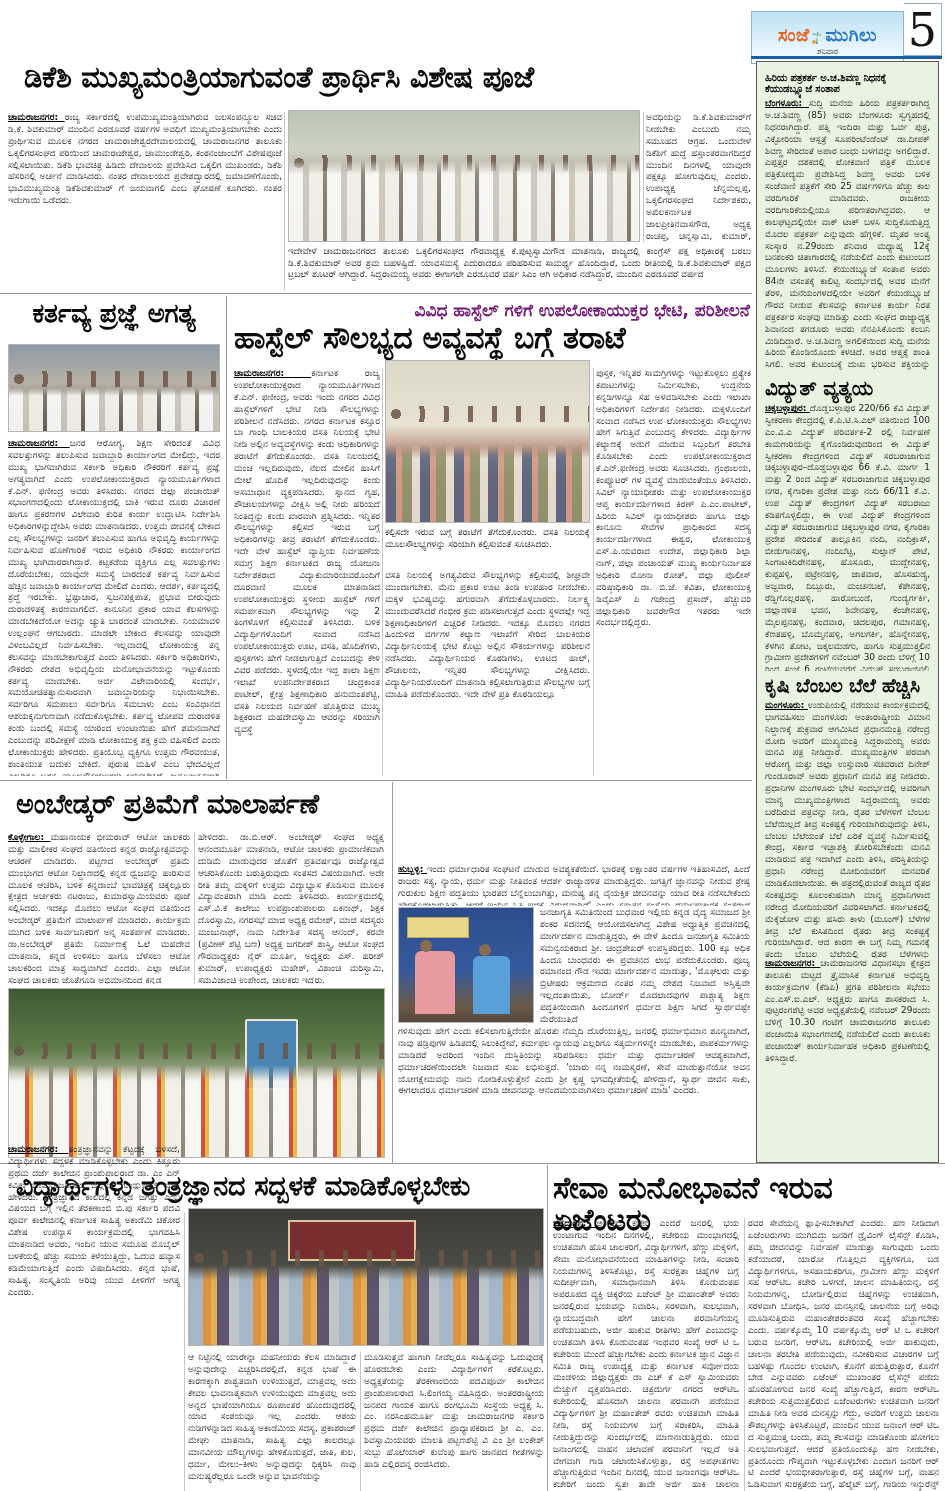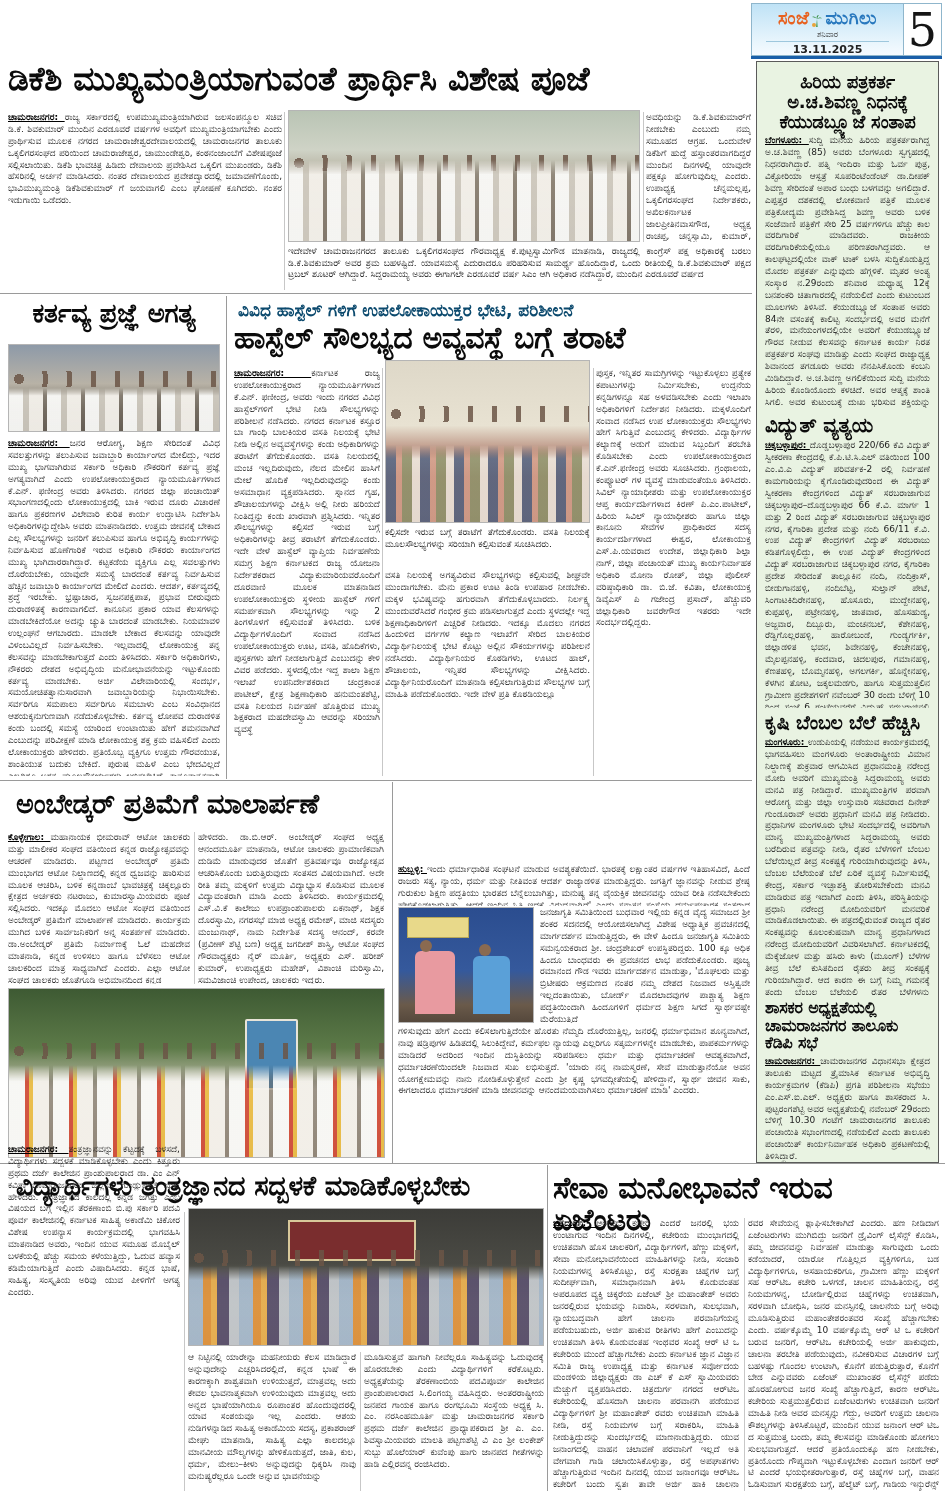--- a/index.html
+++ b/index.html
@@ -2,31 +2,31 @@
 <html><head>
 <meta charset="utf-8">
 <style>
   html,body{margin:0;padding:0;background:#f2f2f2;}
   .page{position:relative;width:945px;height:1491px;background:#ffffff;margin:0 auto;
         font-family:"DejaVu Sans","Liberation Sans",sans-serif;color:#1c1c1c;overflow:hidden;}
   .abs{position:absolute;box-sizing:border-box;}
   .region-strip{background:#e3e3e3;border:1px solid #9a9a9a;display:flex;align-items:center;
         padding:0 12px;font-size:21px;font-weight:bold;color:#111;}
   .masthead{background:linear-gradient(180deg,#bfe2f6 0%,#e6f4fc 70%,#f6fbff 100%);
-        border:1px solid #8fb6cc;text-align:center;padding-top:3px;}
+        border:1px solid #8fb6cc;text-align:center;padding-top:12px;margin-top:8px;}
   .mast-name{font-size:18px;font-weight:bold;letter-spacing:.5px;display:flex;align-items:center;justify-content:center;gap:2px;}
   .mast-left{color:#e8611f;}
   .mast-right{color:#2878be;}
   .mast-day{font-size:8px;color:#333;margin-top:1px;}
   .mast-date{font-size:11px;font-weight:bold;color:#222;border-top:1px solid #9ec7dd;margin:1px 14px 0 14px;padding-top:1px;}
   .pagenum{background:#fff;border:1px solid #8fb6cc;border-left:none;display:flex;align-items:center;justify-content:center;
         font-family:"DejaVu Serif","Liberation Serif",serif;font-size:46px;color:#151515;}
   .blue-rule{background:#1a5fa8;}
   .headline{font-weight:bold;color:#0b0b0b;line-height:1.05;letter-spacing:-.3px;}
-  .kicker{font-weight:bold;color:#0c4a6e;}
+  .kicker{font-weight:bold;color:#701a75;text-align:right;}
   .body-txt{font-size:9px;line-height:1.32;text-align:justify;color:#222;overflow:hidden;}
   .body-txt b{font-weight:bold;color:#000;text-decoration:underline;}
   .caption{font-size:9px;line-height:1.3;text-align:justify;color:#111;overflow:hidden;}
   .rule-h{background:#9a9a9a;height:1px;}
   .rule-v{background:#9a9a9a;width:1px;}
   .rule-soft{background:#c7c7c7;}
   .sidebar{background:#e9f3e2;border:1px solid #5a5a5a;padding:6px 8px;overflow:hidden;}
   .sb-h{font-weight:bold;color:#0b0b0b;line-height:1.1;margin:4px 0 4px 0;letter-spacing:-.2px;}
   .photo{overflow:hidden;border:1px solid #b5b5b5;}
   .ph-people{position:absolute;left:0;right:0;bottom:0;height:62%;
@@ -58,21 +58,21 @@
 
   <div class="abs pagenum" style="left:904px;top:3px;width:38px;height:53px;">
     <span>5</span>
   </div>
 
   <div class="abs blue-rule" style="left:751px;top:56px;width:191px;height:3px;"></div>
 
   <div class="abs sidebar" style="left:756px;top:61px;width:183px;height:1102px;">
 
     <div>
-      <div class="sb-h" style="font-size:18px;text-align:center;">ಹಿರಿಯ ಪತ್ರಕರ್ತ ಅ.ಚ.ಶಿವಣ್ಣ ನಿಧನಕ್ಕೆ ಕೆಯುಡಬ್ಲ್ಯೂಜೆ ಸಂತಾಪ</div>
+      <div class="sb-h" style="font-size:10px;">ಹಿರಿಯ ಪತ್ರಕರ್ತ ಅ.ಚ.ಶಿವಣ್ಣ ನಿಧನಕ್ಕೆ ಕೆಯುಡಬ್ಲ್ಯೂಜೆ ಸಂತಾಪ</div>
       <div class="body-txt" style="height:275px;">
         <b>ಬೆಂಗಳೂರು: </b>
         <span>ಸುದ್ದಿ ಮನೆಯ ಹಿರಿಯ ಪತ್ರಕರ್ತರಾಗಿದ್ದ ಅ.ಚ.ಶಿವಣ್ಣ (85) ಅವರು ಬೆಂಗಳೂರು ಸ್ವಗೃಹದಲ್ಲಿ ನಿಧನರಾಗಿದ್ದಾರೆ. ಪತ್ನಿ ಇಂದಿರಾ ಮತ್ತು ಓರ್ವ ಪುತ್ರ, ವಿಕ್ಟೋರಿಯಾ ಆಸ್ಪತ್ರೆ ಸೂಪರಿಂಟೆಂಡೆಂಟ್ ಡಾ.ದೀಪಕ್ ಶಿವಣ್ಣ ಸೇರಿದಂತೆ ಅಪಾರ ಬಂಧು ಬಳಗವನ್ನು ಅಗಲಿದ್ದಾರೆ. ಎಪ್ಪತ್ತರ ದಶಕದಲ್ಲಿ ಲೋಕವಾಣಿ ಪತ್ರಿಕೆ ಮೂಲಕ ಪತ್ರಿಕೋದ್ಯಮ ಪ್ರವೇಶಿಸಿದ್ದ ಶಿವಣ್ಣ ಅವರು ಬಳಿಕ ಸಂಜೆವಾಣಿ ಪತ್ರಿಕೆಗೆ ಸೇರಿ 25 ವರ್ಷಗಳಿಗೂ ಹೆಚ್ಚು ಕಾಲ ವರದಿಗಾರಿಕೆ ಮಾಡಿದವರು. ರಾಜಕೀಯ ವರದಿಗಾರಿಕೆಯಲ್ಲಿಯೂ ಪರಿಣತರಾಗಿದ್ದವರು. ಆ ಕಾಲಘಟ್ಟದಲ್ಲಿಯೇ ವಾಕ್ ಟಾಕ್ ಬಳಸಿ ಸುದ್ದಿಕೊಡುತ್ತಿದ್ದ ಮೊದಲ ಪತ್ರಕರ್ತ ಎನ್ನುವುದು ಹೆಗ್ಗಳಿಕೆ. ಮೃತರ ಅಂತ್ಯ ಸಂಸ್ಕಾರ ನ.29ರಂದು ಶನಿವಾರ ಮಧ್ಯಾಹ್ನ 12ಕ್ಕೆ ಬನಶಂಕರಿ ಚಿತಾಗಾರದಲ್ಲಿ ನಡೆಯಲಿದೆ ಎಂದು ಕುಟುಂಬದ ಮೂಲಗಳು ತಿಳಿಸಿವೆ. ಕೆಯುಡಬ್ಲ್ಯೂಜೆ ಸಂತಾಪ ಅವರು 84ನೇ ವಸಂತಕ್ಕೆ ಕಾಲಿಟ್ಟ ಸಂದರ್ಭದಲ್ಲಿ ಅವರ ಮನೆಗೆ ತೆರಳಿ, ಮನೆಯಂಗಳದಲ್ಲಿಯೇ ಅವರಿಗೆ ಕೆಯುಡಬ್ಲ್ಯೂಜೆ ಗೌರವ ನೀಡುವ ಕೆಲಸವನ್ನು ಕರ್ನಾಟಕ ಕಾರ್ಯ ನಿರತ ಪತ್ರಕರ್ತರ ಸಂಘವು ಮಾಡಿತ್ತು ಎಂದು ಸಂಘದ ರಾಜ್ಯಾಧ್ಯಕ್ಷ ಶಿವಾನಂದ ತಗಡೂರು ಅವರು ನೆನಪಿಸಿಕೊಂಡು ಕಂಬನಿ ಮಿಡಿದಿದ್ದಾರೆ. ಅ.ಚ.ಶಿವಣ್ಣ ಅಗಲಿಕೆಯಿಂದ ಸುದ್ದಿ ಮನೆಯ ಹಿರಿಯ ಕೊಂಡಿಯೊಂದು ಕಳಚಿದೆ. ಅವರ ಆತ್ಮಕ್ಕೆ ಶಾಂತಿ ಸಿಗಲಿ. ಅವರ ಕುಟುಂಬಕ್ಕೆ ದುಃಖ ಭರಿಸುವ ಶಕ್ತಿಯನ್ನು ದೇವರು ಕರುಣಿಸಲಿ ಎಂದು ತಗಡೂರು ಪ್ರಾರ್ಥಿಸಿದ್ದಾರೆ.</span>
       </div>
     </div>
 
     <div>
       <div class="sb-h" style="font-size:20px;">ವಿದ್ಯುತ್ ವ್ಯತ್ಯಯ</div>
       <div class="body-txt" style="height:268px;">
         <b>ಚಿಕ್ಕಬಳ್ಳಾಪುರ: </b>
@@ -82,30 +82,29 @@
 
     <div>
       <div class="sb-h" style="font-size:19px;">ಕೃಷಿ ಬೆಂಬಲ ಬೆಲೆ ಹೆಚ್ಚಿಸಿ</div>
       <div class="body-txt" style="height:258px;">
         <b>ಮಂಗಳೂರು: </b>
         <span>ಉಡುಪಿಯಲ್ಲಿ ನಡೆಯುವ ಕಾರ್ಯಕ್ರಮದಲ್ಲಿ ಭಾಗವಹಿಸಲು ಮಂಗಳೂರು ಅಂತಾರಾಷ್ಟ್ರೀಯ ವಿಮಾನ ನಿಲ್ದಾಣಕ್ಕೆ ಶುಕ್ರವಾರ ಆಗಮಿಸಿದ ಪ್ರಧಾನಮಂತ್ರಿ ನರೇಂದ್ರ ಮೋದಿ ಅವರಿಗೆ ಮುಖ್ಯಮಂತ್ರಿ ಸಿದ್ದರಾಮಯ್ಯ ಅವರು ಮನವಿ ಪತ್ರ ನೀಡಿದ್ದಾರೆ. ಮುಖ್ಯಮಂತ್ರಿಗಳ ಪರವಾಗಿ ಆರೋಗ್ಯ ಮತ್ತು ಜಿಲ್ಲಾ ಉಸ್ತುವಾರಿ ಸಚಿವರಾದ ದಿನೇಶ್ ಗುಂಡೂರಾವ್ ಅವರು ಪ್ರಧಾನಿಗೆ ಮನವಿ ಪತ್ರ ನೀಡಿದರು. ಪ್ರಧಾನಿಗಳ ಮಂಗಳೂರು ಭೇಟಿ ಸಂದರ್ಭದಲ್ಲಿ ಅವರಿಗಾಗಿ ಮಾನ್ಯ ಮುಖ್ಯಮಂತ್ರಿಗಳಾದ ಸಿದ್ದರಾಮಯ್ಯ ಅವರು ಬರೆದಿರುವ ಪತ್ರವನ್ನು ನೀಡಿ, ರೈತರ ಬೆಳೆಗಳಿಗೆ ಬೆಂಬಲ ಬೆಲೆಯಿಲ್ಲದೆ ತೀವ್ರ ಸಂಕಷ್ಟಕ್ಕೆ ಗುರಿಯಾಗಿರುವುದನ್ನು ತಿಳಿಸಿ, ಬೆಂಬಲ ಬೆಲೆಯಂತೆ ಬೆಲೆ ಏರಿಕೆ ವ್ಯವಸ್ಥೆ ನಿರ್ಮಿಸುವಲ್ಲಿ ಕೇಂದ್ರ, ಸರ್ಕಾರ ಇಚ್ಛಾಶಕ್ತಿ ತೋರಿಸಬೇಕೆಂದು ಮನವಿ ಮಾಡಿರುವ ಪತ್ರ ಇದಾಗಿದೆ ಎಂದು ತಿಳಿಸಿ, ಪರಿಸ್ಥಿತಿಯನ್ನು ಪ್ರಧಾನಿ ನರೇಂದ್ರ ಮೋದಿಯವರಿಗೆ ಮನವರಿಕೆ ಮಾಡಿಕೊಡಲಾಯಿತು. ಈ ಪತ್ರದಲ್ಲಿರುವಂತೆ ರಾಜ್ಯದ ರೈತರ ಸಂಕಷ್ಟವನ್ನು ಕೂಲಂಕುಷವಾಗಿ ಮಾನ್ಯ ಪ್ರಧಾನಿಗಳಾದ ನರೇಂದ್ರ ಮೋದಿಯವರಿಗೆ ವಿವರಿಸಲಾಗಿದೆ. ಕರ್ನಾಟಕದಲ್ಲಿ ಮೆಕ್ಕೆಜೋಳ ಮತ್ತು ಹಸಿರು ಕಾಳು (ಮೂಂಗ್) ಬೆಳೆಗಳ ತೀವ್ರ ಬೆಲೆ ಕುಸಿತದಿಂದ ರೈತರು ತೀವ್ರ ಸಂಕಷ್ಟಕ್ಕೆ ಗುರಿಯಾಗಿದ್ದಾರೆ. ಆದ ಕಾರಣ ಈ ಬಗ್ಗೆ ನಿಮ್ಮ ಗಮನಕ್ಕೆ ತಂದು ಬೆಂಬಲ ಬೆಲೆಯಲ್ಲಿ ರೈತರ ಬೆಳೆಗಳನ್ನು ಖರೀದಿಸುವಂತಹ ವ್ಯವಸ್ಥೆ ನಿರ್ಮಾಣ ಮಾಡುವ ಕುರಿತು ಈ ಪತ್ರ ಬರೆಯಲಾಗಿದೆ.</span>
       </div>
     </div>
 
     <div>
-      <div class="sb-h" style="font-size:16px;">ಶಾಸಕರ ಅಧ್ಯಕ್ಷತೆಯಲ್ಲಿ ಚಾಮರಾಜನಗರ ತಾಲೂಕು ಕೆಡಿಪಿ ಸಭೆ</div>
       <div class="body-txt" style="height:108px;">
         <b>ಚಾಮರಾಜನಗರ: </b>
         <span>ಚಾಮರಾಜನಗರ ವಿಧಾನಸಭಾ ಕ್ಷೇತ್ರದ ತಾಲೂಕು ಮಟ್ಟದ ತ್ರೈಮಾಸಿಕ ಕರ್ನಾಟಕ ಅಭಿವೃದ್ಧಿ ಕಾರ್ಯಕ್ರಮಗಳ (ಕೆಡಿಪಿ) ಪ್ರಗತಿ ಪರಿಶೀಲನಾ ಸಭೆಯು ಎಂ.ಎಸ್.ಐ.ಎಲ್. ಅಧ್ಯಕ್ಷರು ಹಾಗೂ ಶಾಸಕರಾದ ಸಿ. ಪುಟ್ಟರಂಗಶೆಟ್ಟಿ ಅವರ ಅಧ್ಯಕ್ಷತೆಯಲ್ಲಿ ನವೆಂಬರ್ 29ರಂದು ಬೆಳಿಗ್ಗೆ 10.30 ಗಂಟೆಗೆ ಚಾಮರಾಜನಗರ ತಾಲೂಕು ಪಂಚಾಯಿತಿ ಸಭಾಂಗಣದಲ್ಲಿ ನಡೆಯಲಿದೆ ಎಂದು ತಾಲೂಕು ಪಂಚಾಯಿತ್ ಕಾರ್ಯನಿರ್ವಾಹಕ ಅಧಿಕಾರಿ ಪ್ರಕಟಣೆಯಲ್ಲಿ ತಿಳಿಸಿದ್ದಾರೆ.</span>
       </div>
     </div>
   </div>
 
   <div>
-    <div class="abs headline" style="left:8px;top:62px;width:740px;height:44px;font-size:33px;">ಡಿಕೆಶಿ ಮುಖ್ಯಮಂತ್ರಿಯಾಗುವಂತೆ ಪ್ರಾರ್ಥಿಸಿ ವಿಶೇಷ ಪೂಜೆ</div>
+    <div class="abs headline" style="left:24px;top:62px;width:740px;height:44px;font-size:29px;">ಡಿಕೆಶಿ ಮುಖ್ಯಮಂತ್ರಿಯಾಗುವಂತೆ ಪ್ರಾರ್ಥಿಸಿ ವಿಶೇಷ ಪೂಜೆ</div>
 
     <div class="abs body-txt" style="left:8px;top:112px;width:274px;height:178px;">
       <b>ಚಾಮರಾಜನಗರ: </b>
       <span>ರಾಜ್ಯ ಸರ್ಕಾರದಲ್ಲಿ ಉಪಮುಖ್ಯಮಂತ್ರಿಯಾಗಿರುವ ಜಲಸಂಪನ್ಮೂಲ ಸಚಿವ ಡಿ.ಕೆ. ಶಿವಕುಮಾರ್ ಮುಂದಿನ ಎರಡೂವರೆ ವರ್ಷಗಳ ಅವಧಿಗೆ ಮುಖ್ಯಮಂತ್ರಿಯಾಗಬೇಕು ಎಂದು ಪ್ರಾರ್ಥಿಸುವ ಮೂಲಕ ನಗರದ ಚಾಮರಾಜೇಶ್ವರದೇವಾಲಯದಲ್ಲಿ ಚಾಮರಾಜನಗರ ತಾಲೂಕು ಒಕ್ಕಲಿಗರಸಂಘದ ಪರಿಯಿಂದ ಚಾಮರಾಜೇಶ್ವರ, ಚಾಮುಂಡೇಶ್ವರಿ, ಕಂಠನಂಜಾಂಬೆಗೆ ವಿಶೇಷಪೂಜೆ ಸಲ್ಲಿಸಲಾಯಿತು. ಡಿಕೆಶಿ ಭಾವಚಿತ್ರ ಹಿಡಿದು ದೇವಾಲಯ ಪ್ರವೇಶಿಸಿದ ಒಕ್ಕಲಿಗ ಮುಖಂಡರು, ಡಿಕೆಶಿ ಹೆಸರಿನಲ್ಲಿ ಅರ್ಚನೆ ಮಾಡಿಸಿದರು. ನಂತರ ದೇವಾಲಯದ ಪ್ರವೇಶದ್ವಾರದಲ್ಲಿ ಜಮಾವಣೆಗೊಂಡು, ಭಾವಿಮುಖ್ಯಮಂತ್ರಿ ಡಿಕೆಶಿವಕುಮಾರ್ ಗೆ ಜಯವಾಗಲಿ ಎಂಬ ಘೋಷಣೆ ಕೂಗಿದರು. ನಂತರ ಇಡುಗಾಯಿ ಒಡೆದರು.</span>
     </div>
 
     <div class="abs photo" style="left:288px;top:110px;width:352px;height:132px;
          background:linear-gradient(180deg,#b9c4b4 0%,#cfd3c6 30%,#a99f8d 55%,#8c8273 100%);">
       <div class="ph-heads"></div>
       <div class="ph-people"></div>

